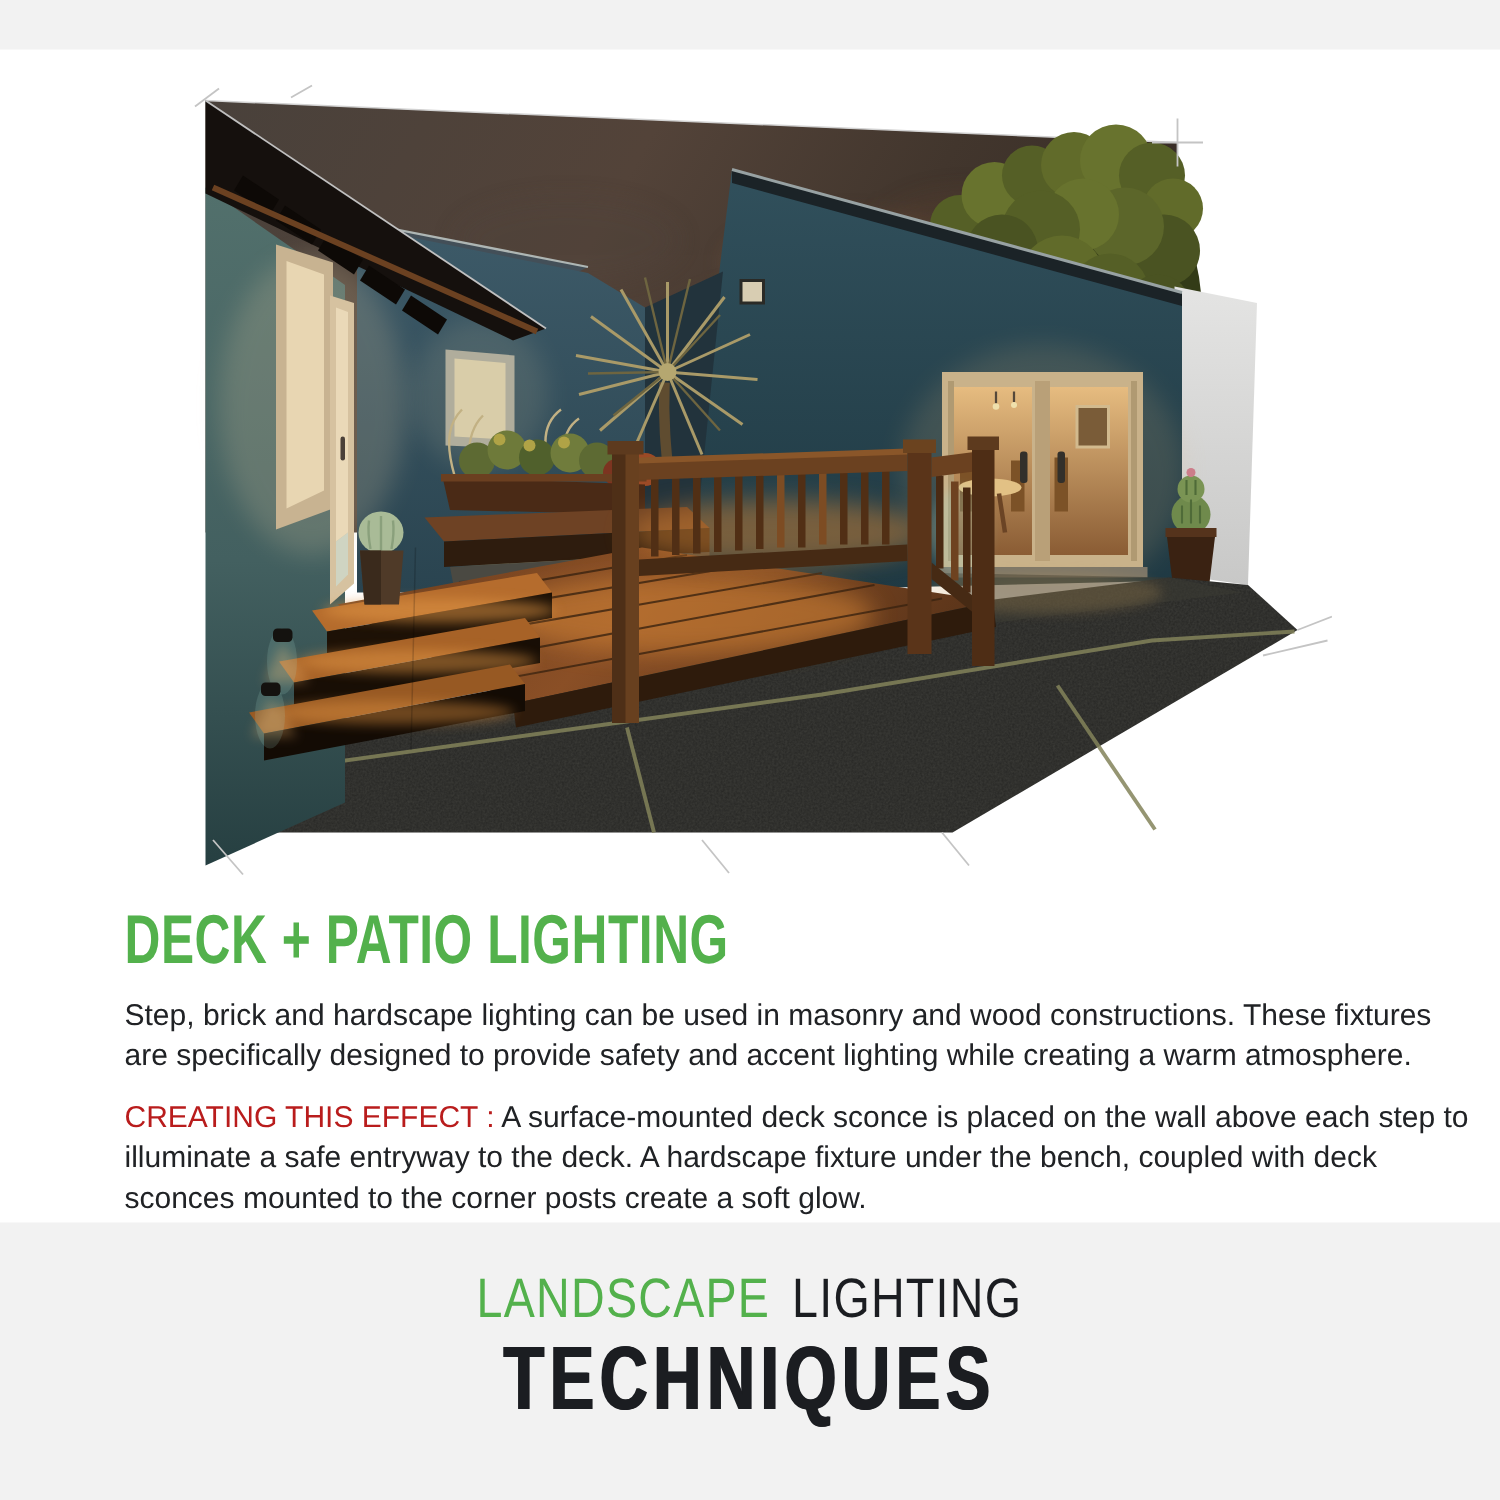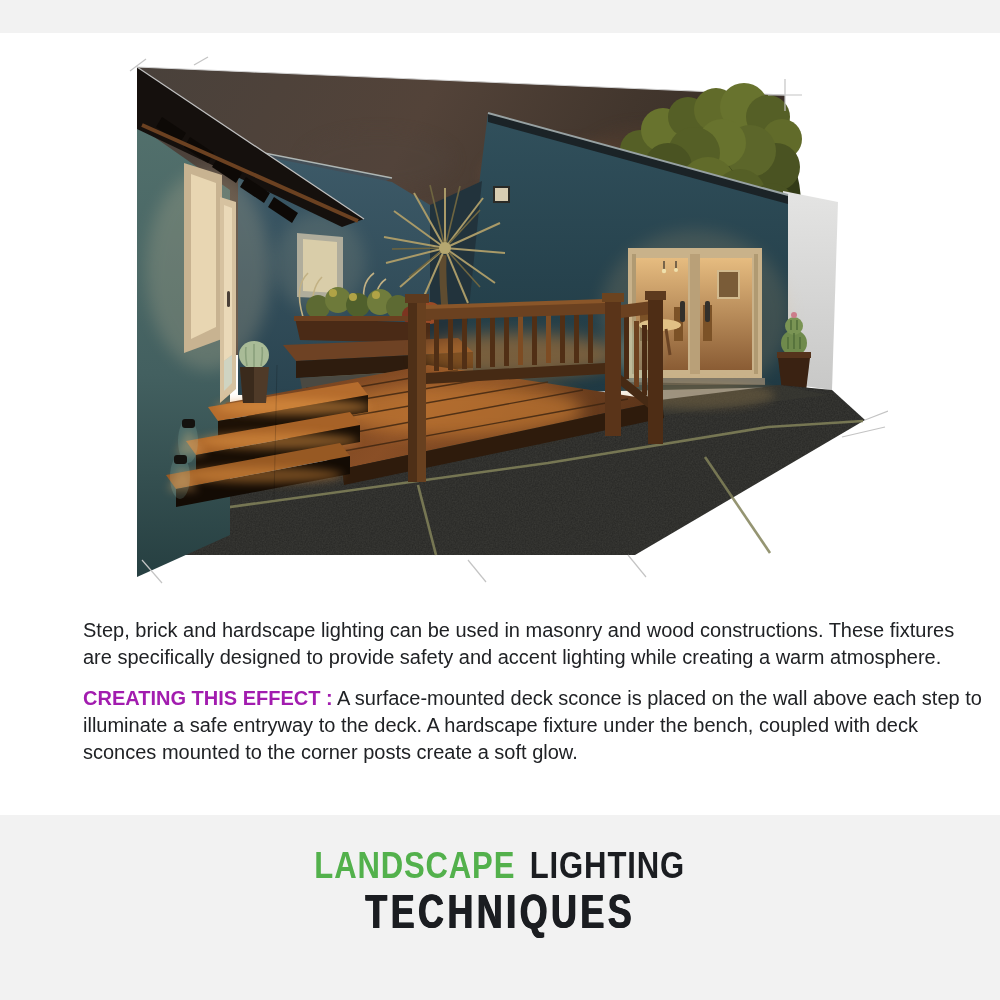--- a/index.html
+++ b/index.html
@@ -10,26 +10,26 @@
   }
   .band{position:absolute;left:0;right:0;background:var(--band_bg,#f2f2f2)}
   .band.top{top:0;height:33px}
   .band.bottom{top:815px;height:185px}
   .illo{position:absolute;left:128px;top:55px;width:760px;height:530px}
   .illo svg{display:block;width:760px;height:530px}
   .content{position:absolute;left:83px;top:603px;width:912px;color:var(--text_color,#212326)}
   h1.headline{margin:0 0 2px 0;line-height:1.02;font-size:46px;font-weight:700;color:var(--accent_green,#53b14c);letter-spacing:.5px;white-space:nowrap}
   h1.headline .cond{display:inline-block;transform:scaleX(.72);transform-origin:0 50%}
   .para{margin:14px 0 0;font-size:20px;line-height:27px;white-space:pre-line;color:#202225}
-  .para .lbl{font-weight:700;color:#a21caf}
+  .para .lbl{font-weight:400;color:#b91c1c}
   .footer-line{position:absolute;left:0;width:100%;text-align:center;color:var(--footer_dark,#1b1d21)}
-  .f1{top:845px;font-size:37px;font-weight:700;letter-spacing:1px;white-space:nowrap}
+  .f1{top:845px;font-size:37px;font-weight:400;letter-spacing:1px;white-space:nowrap}
   .f1 .cond{display:inline-block;transform:scaleX(.84);transform-origin:50% 50%;word-spacing:6px}
   .f1 .green{color:var(--accent_green,#53b14c)}
-  .f2{top:884px;font-size:48px;font-weight:700;letter-spacing:5px;white-space:nowrap}
+  .f2{top:884px;font-size:60px;font-weight:700;letter-spacing:5px;white-space:nowrap}
   .f2 .cond{display:inline-block;transform:scaleX(.74);transform-origin:50% 50%;
             text-shadow:.9px 0 currentColor,-.9px 0 currentColor}
 </style>
 </head>
 <body>
 
 <div class="band top"></div>
 
 <figure class="illo" style="margin:0">
 <svg viewBox="0 0 760 530" xmlns="http://www.w3.org/2000/svg">
@@ -357,20 +357,21 @@
     <path d="M737,365 L760,356"></path>
         <path d="M714,382 L757,372"></path>
     <path d="M14,505 L34,528"></path>
         <path d="M340,505 L358,527"></path>
         <path d="M500,500 L518,522"></path>
   </g>
 </svg>
 </figure>
 
 <section class="content">
+  <h1 class="headline"><span class="cond">DECK + PATIO LIGHTING</span></h1>
   <p class="para">Step, brick and hardscape lighting can be used in masonry and wood constructions. These fixtures
 are specifically designed to provide safety and accent lighting while creating a warm atmosphere.</p>
   <p class="para"><span class="lbl">CREATING THIS EFFECT :</span><span> A surface-mounted deck sconce is placed on the wall above each step to
 illuminate a safe entryway to the deck. A hardscape fixture under the bench, coupled with deck
 sconces mounted to the corner posts create a soft glow.</span></p>
 </section>
 
 <div class="band bottom"></div>
 <div class="footer-line f1"><span class="cond"><span class="green">LANDSCAPE</span> <span>LIGHTING</span></span></div>
 <div class="footer-line f2"><span class="cond">TECHNIQUES</span></div>

